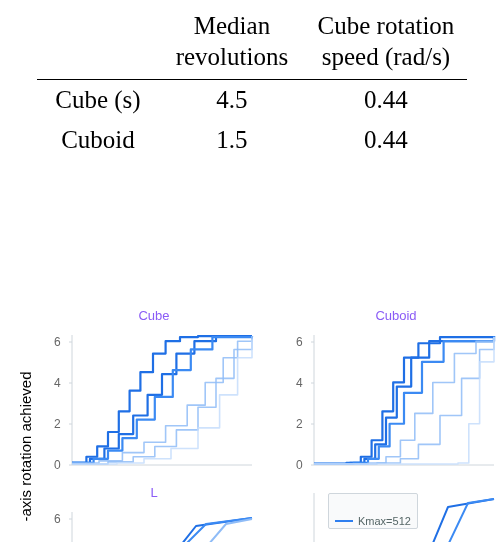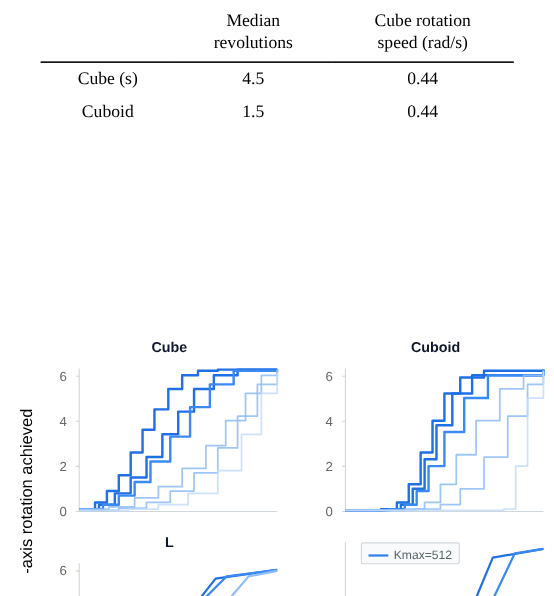--- a/index.html
+++ b/index.html
@@ -18,21 +18,21 @@
     position: relative;
   }
   
   .table-wrap {
     width: 430px;
     margin: 8px auto 0 auto;
   }
   table {
     border-collapse: collapse;
     width: 100%;
-    font-size: 16px;
+    font-size: 25px;
   }
   thead th {
     font-weight: normal;
     text-align: center;
     padding: 2px 6px;
     border: none;
   }
   thead th .line { display: block; line-height: 1.25; }
   .row-rule-bot td { border-bottom: 1.3px solid #000; }
   tbody td {
@@ -84,24 +84,23 @@
   .chart-row {
     display: flex;
     gap: 26px;
   }
   .chart {
     width: 216px;
   }
   .chart-title {
     font-family: Arial, Helvetica, sans-serif;
     font-size: 13px;
-    color: #0f172a;
+    color: #8b5cf6;
     text-align: center;
     margin-bottom: 4px;
-    font-weight: bold;
   }
   .plot {
     width: 210px;
     height: 148px;
     position: relative;
   }
   .plot svg { width: 100%; height: 100%; display: block; }
   .axis-line { stroke: #cfd6dc; stroke-width: 1; }
   .tick-text {
     font-family: Arial, Helvetica, sans-serif;
@@ -119,21 +118,21 @@
     overflow: hidden;
   }
   .lower-row .chart-title { margin-bottom: 4px; }
   .legend-box {
     position: absolute;
     border: 1px solid #cfd6dc;
     background: rgba(248,249,250,0.85);
     font-family: Arial, Helvetica, sans-serif;
     font-size: 11px;
     color: #566;
-    padding: 3px 6px 0 6px;
+    padding: 19px 6px 0 6px;
     border-radius: 2px;
   }
   .legend-row {
     display: flex;
     align-items: center;
     gap: 5px;
     height: 15px;
   }
   .legend-swatch {
     width: 18px;

